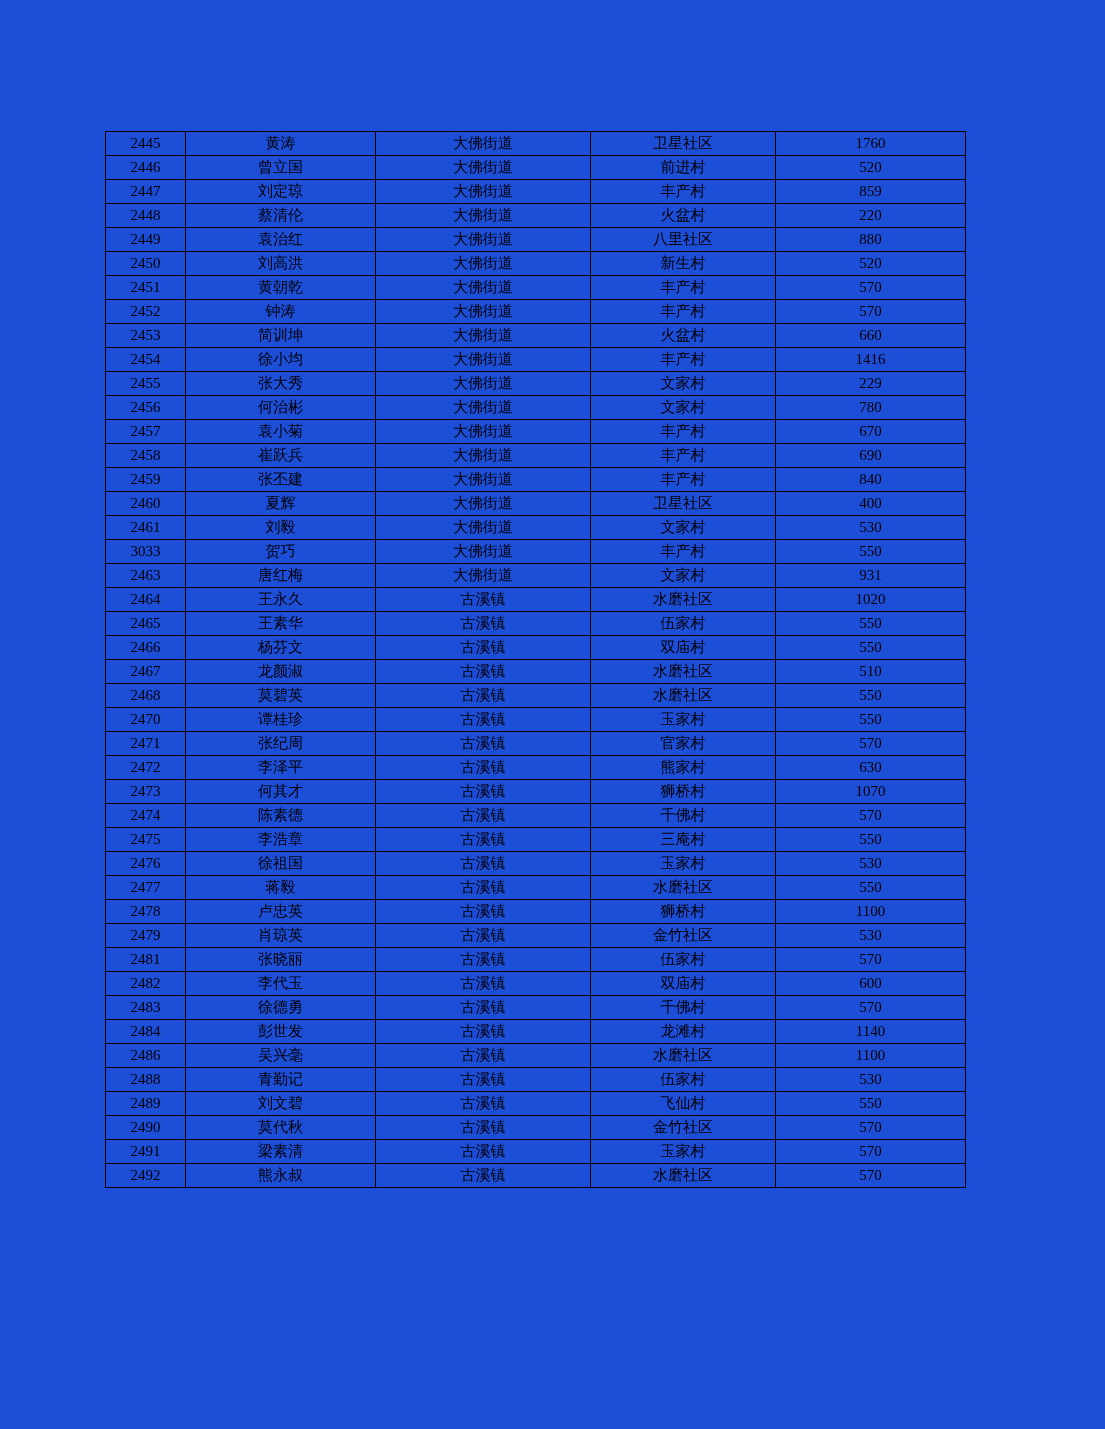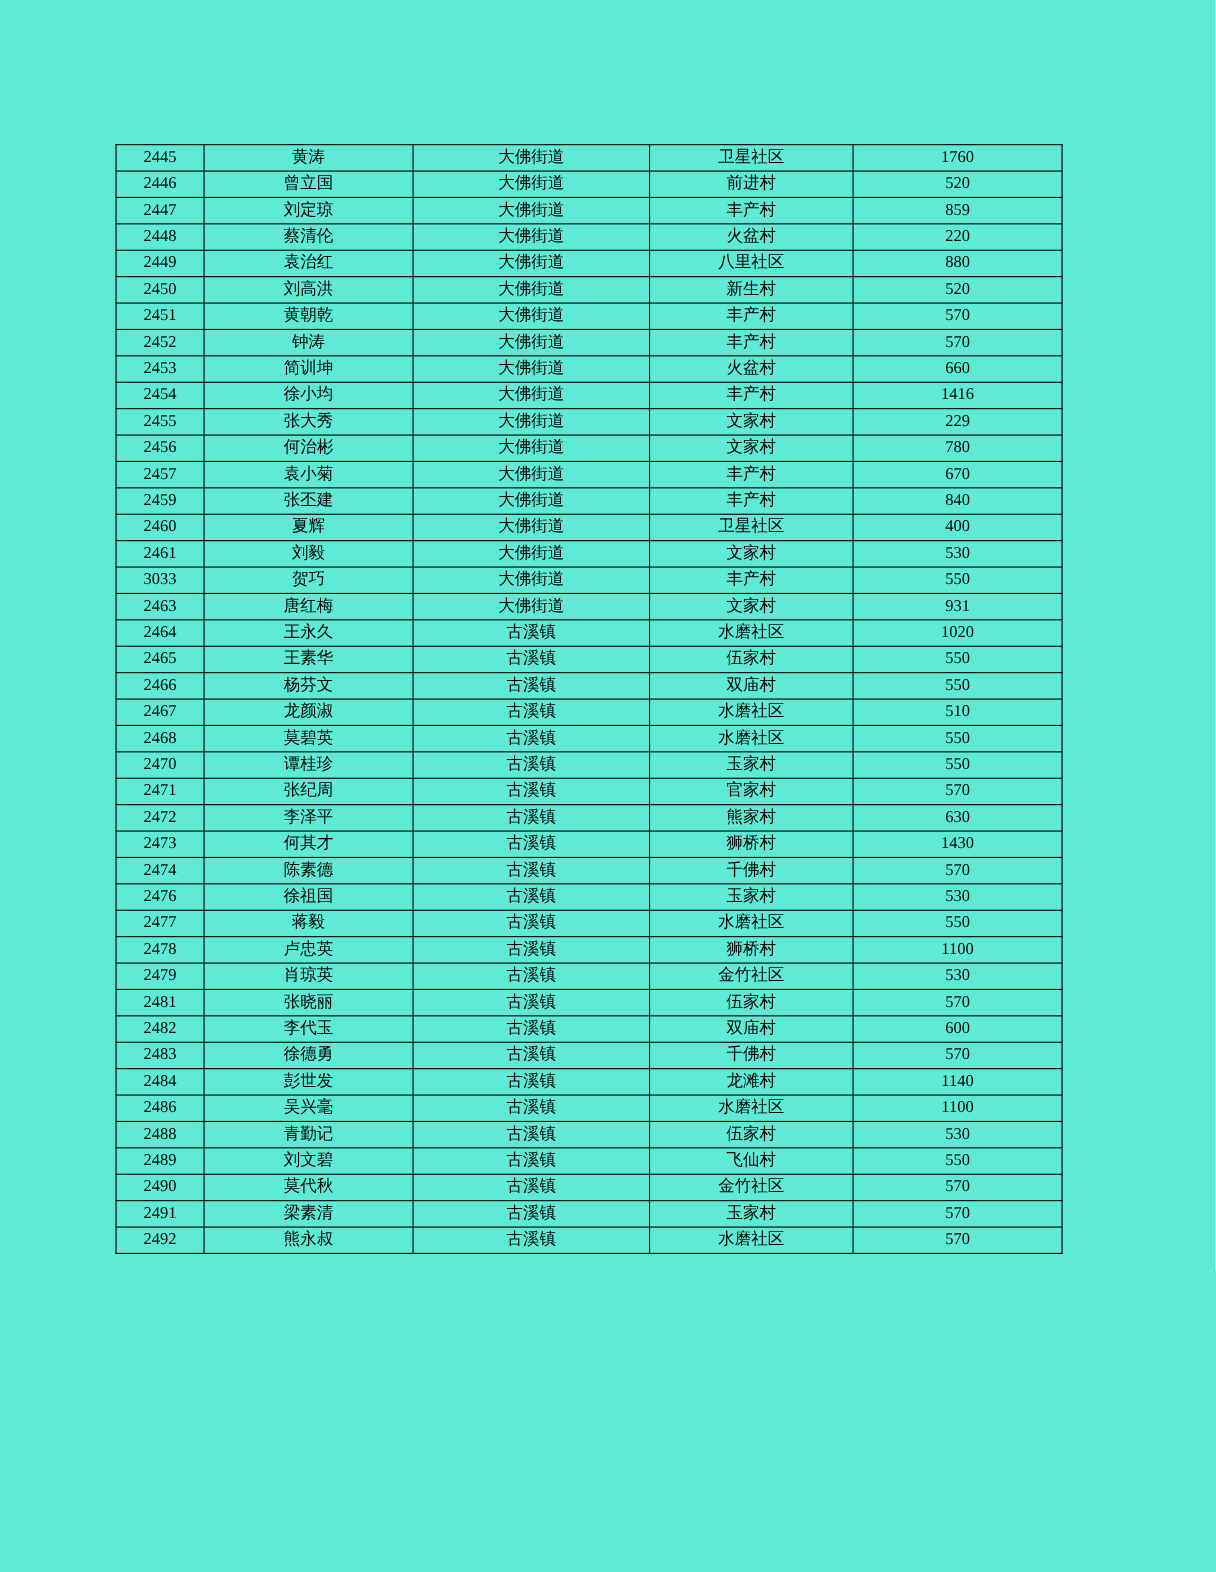--- a/index.html
+++ b/index.html
@@ -4,21 +4,21 @@
 <style>
   html, body {
     margin: 0;
     padding: 0;
     background: #ffffff;
   }
   .page {
     position: relative;
     width: 1105px;
     height: 1429px;
-    background: #5eead4;
+    background: #1d4ed8;
     font-family: "Liberation Serif", "DejaVu Serif", serif;
     color: #000000;
     overflow: hidden;
   }
   table.roster {
     position: absolute;
     left: 105px;
     top: 131px;
     width: 860px;
     border-collapse: collapse;
@@ -135,20 +135,27 @@
           <td>780</td>
         </tr>
         <tr>
           <td>2457</td>
           <td>袁小菊</td>
           <td>大佛街道</td>
           <td>丰产村</td>
           <td>670</td>
         </tr>
         <tr>
+          <td>2458</td>
+          <td>崔跃兵</td>
+          <td>大佛街道</td>
+          <td>丰产村</td>
+          <td>690</td>
+        </tr>
+        <tr>
           <td>2459</td>
           <td>张丕建</td>
           <td>大佛街道</td>
           <td>丰产村</td>
           <td>840</td>
         </tr>
         <tr>
           <td>2460</td>
           <td>夏辉</td>
           <td>大佛街道</td>
@@ -230,28 +237,35 @@
           <td>李泽平</td>
           <td>古溪镇</td>
           <td>熊家村</td>
           <td>630</td>
         </tr>
         <tr>
           <td>2473</td>
           <td>何其才</td>
           <td>古溪镇</td>
           <td>狮桥村</td>
-          <td>1430</td>
+          <td>1070</td>
         </tr>
         <tr>
           <td>2474</td>
           <td>陈素德</td>
           <td>古溪镇</td>
           <td>千佛村</td>
           <td>570</td>
+        </tr>
+        <tr>
+          <td>2475</td>
+          <td>李浩章</td>
+          <td>古溪镇</td>
+          <td>三庵村</td>
+          <td>550</td>
         </tr>
         <tr>
           <td>2476</td>
           <td>徐祖国</td>
           <td>古溪镇</td>
           <td>玉家村</td>
           <td>530</td>
         </tr>
         <tr>
           <td>2477</td>

